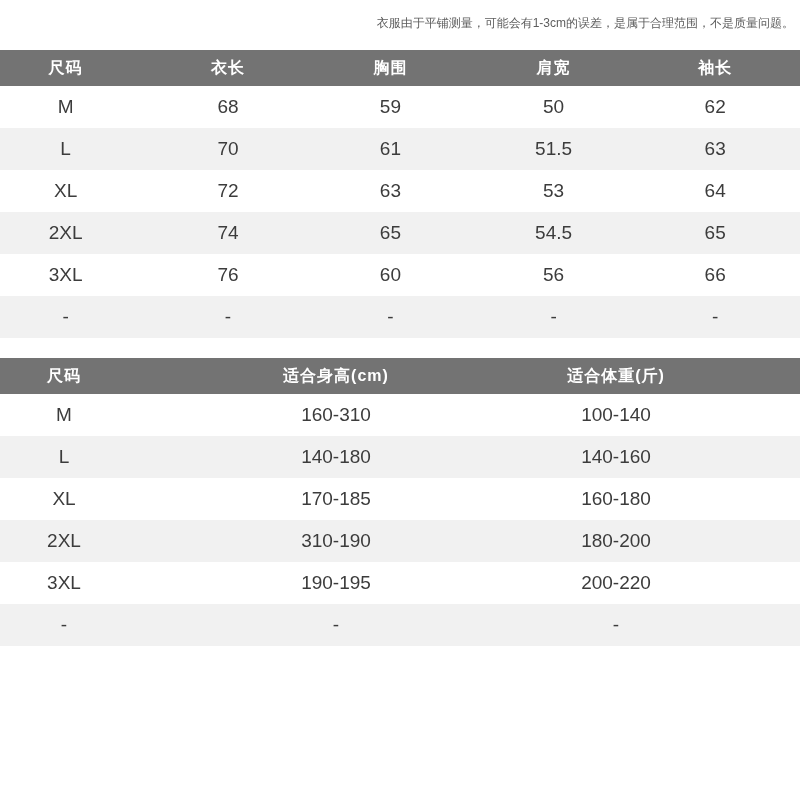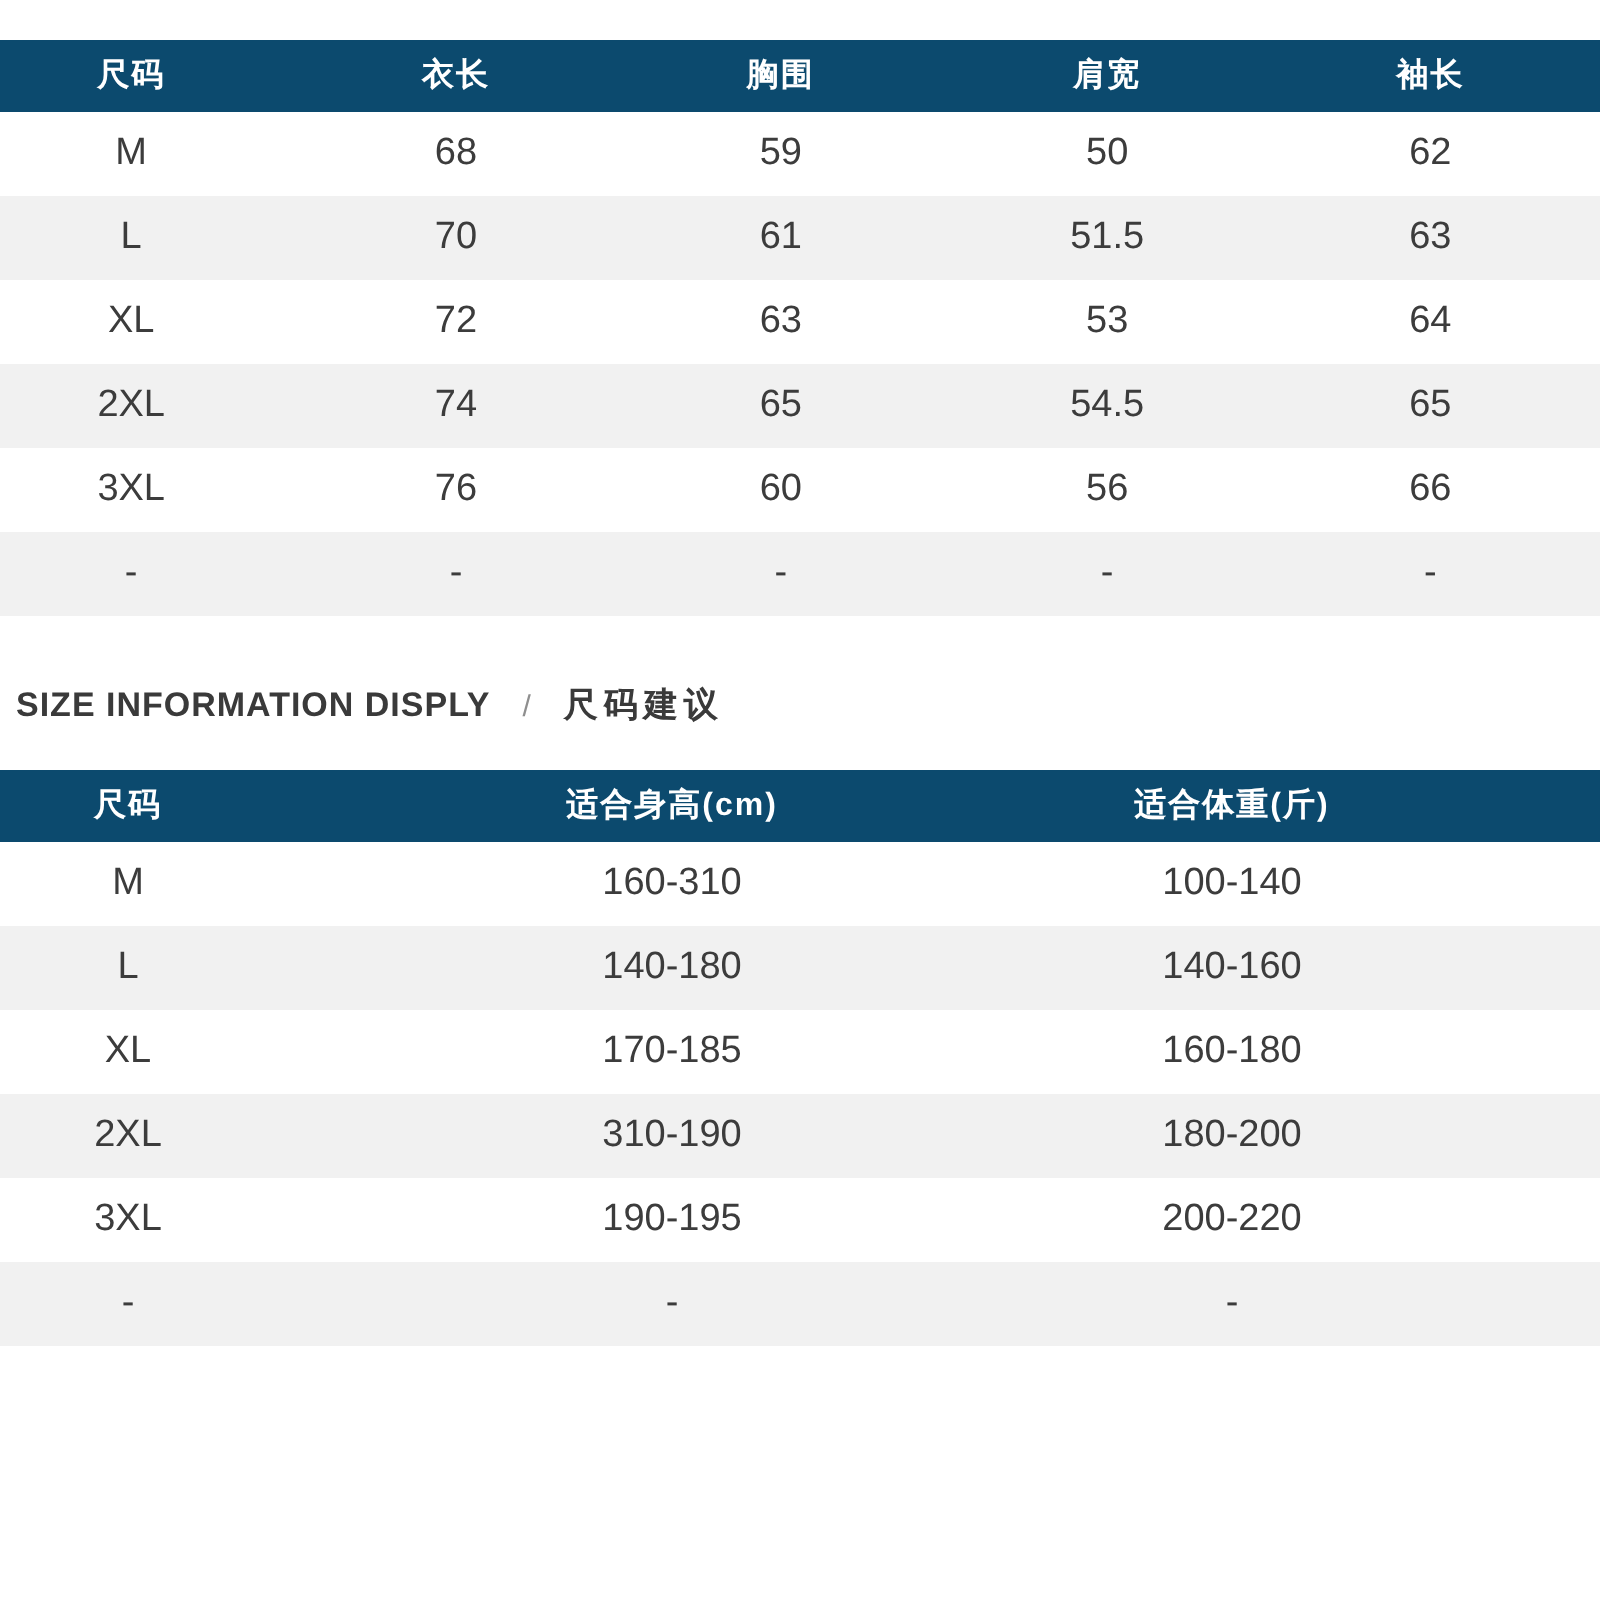--- a/index.html
+++ b/index.html
@@ -38,21 +38,21 @@
     text-align: right;
     font-size: 12px;
     color: #5d5d5d;
     line-height: 14px;
   }
 
   
   .thead {
     position: relative;
     height: 36px;
-    background: #0c4a6e;
+    background: #737373;
     margin-top: 20px;
     font-size: 16px;
     font-weight: bold;
     color: #ffffff;
     letter-spacing: 1px;
   }
 
   
   .row {
     position: relative;
@@ -89,20 +89,21 @@
     color: #555555;
     line-height: 17px;
   }
 </style>
 </head>
 <body>
 
 <div class="page">
 
 
+  <div class="note">衣服由于平铺测量，可能会有1-3cm的误差，是属于合理范围，不是质量问题。</div>
 
   <div class="thead t1">
     <span class="p1">尺码</span>
     <span class="p2">衣长</span>
     <span class="p3">胸围</span>
     <span class="p4">肩宽</span>
     <span class="p5">袖长</span>
   </div>
 
   <div class="row t1">
@@ -141,23 +142,20 @@
     <span class="p5">66</span>
   </div>
   <div class="row t1 alt">
     <span class="p1">-</span>
     <span class="p2">-</span>
     <span class="p3">-</span>
     <span class="p4">-</span>
     <span class="p5">-</span>
   </div>
 
-  <div class="title-row second">
-    <span>SIZE INFORMATION DISPLY</span><span class="sep">/</span><span class="tcn">尺码建议</span>
-  </div>
 
   <div class="thead t2">
     <span class="p1">尺码</span>
     <span class="p2">适合身高(cm)</span>
     <span class="p3">适合体重(斤)</span>
   </div>
 
   <div class="row t2">
     <span class="p1">M</span>
     <span class="p2">160-310</span>

